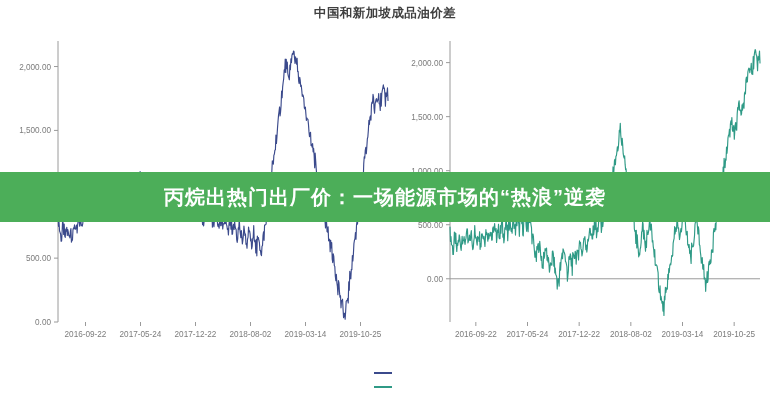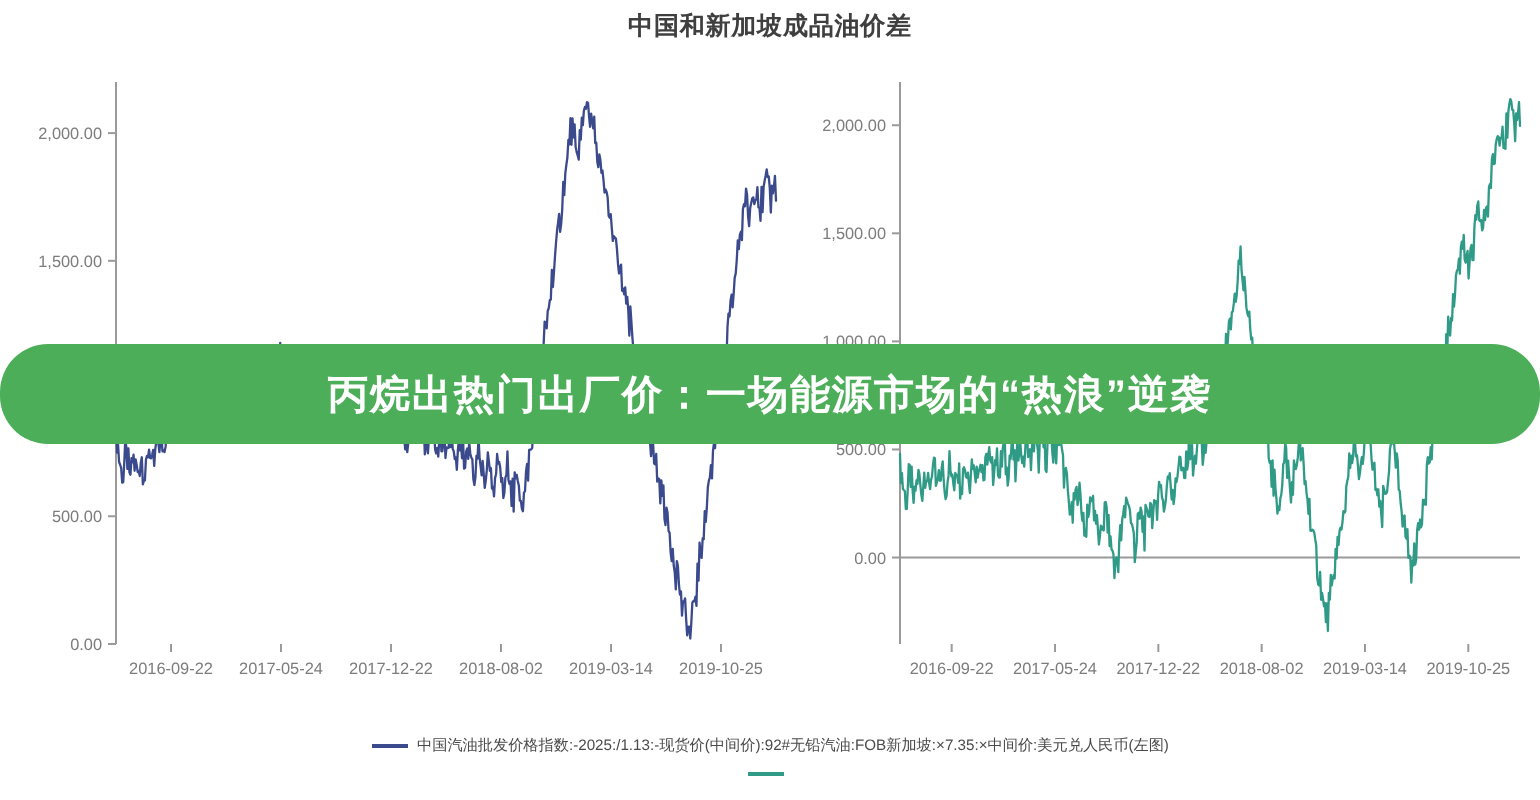--- a/index.html
+++ b/index.html
@@ -25,21 +25,20 @@
   .zero-line{stroke:#9a9a9a;stroke-width:1;}
   .ylab{font-size:8.2px;fill:#7c7c7c;font-family:"Liberation Sans",sans-serif;}
   .xlab{font-size:8.2px;fill:#7c7c7c;font-family:"Liberation Sans",sans-serif;}
   .series-blue{fill:none;stroke:#3b4a8c;stroke-width:1.15;stroke-linejoin:round;stroke-linecap:round;}
   .series-teal{fill:none;stroke:#2f9a86;stroke-width:1.15;stroke-linejoin:round;stroke-linecap:round;}
 
   .banner{
     position:absolute;left:0;top:172px;width:770px;height:50px;
     background:#4cae59;display:flex;align-items:center;justify-content:center;
     z-index:30;
-    border-radius:24px;
   }
   .banner-text{
     color:#ffffff;font-size:20px;font-weight:bold;letter-spacing:1px;
     white-space:nowrap;font-family:"Liberation Sans","DejaVu Sans",sans-serif;
   }
 
   .legend{position:absolute;left:0;top:366px;width:770px;z-index:20;}
   .legend-row{display:flex;align-items:center;justify-content:center;height:14px;}
   .legend-swatch{display:inline-block;width:18px;height:2px;margin-right:5px;flex:0 0 auto;}
   .sw-blue{background:#3b4a8c;}
@@ -113,20 +112,19 @@
       </svg>
   </div>
 
   <div class="banner">
     <span class="banner-text">丙烷出热门出厂价：一场能源市场的“热浪”逆袭</span>
   </div>
 
   <div class="legend">
     <div class="legend-row">
       <span class="legend-swatch sw-blue"></span>
-      <span class="legend-label">中国汽油批发价格指数:-2025:/1.13:-现货价(中间价):92#无铅汽油:FOB新加坡:×7.35:×中间价:美元兑人民币(左图)</span>
     </div>
     <div class="legend-row">
       <span class="legend-swatch sw-teal"></span>
     </div>
   </div>
 
 </div>
 
 </body></html>

